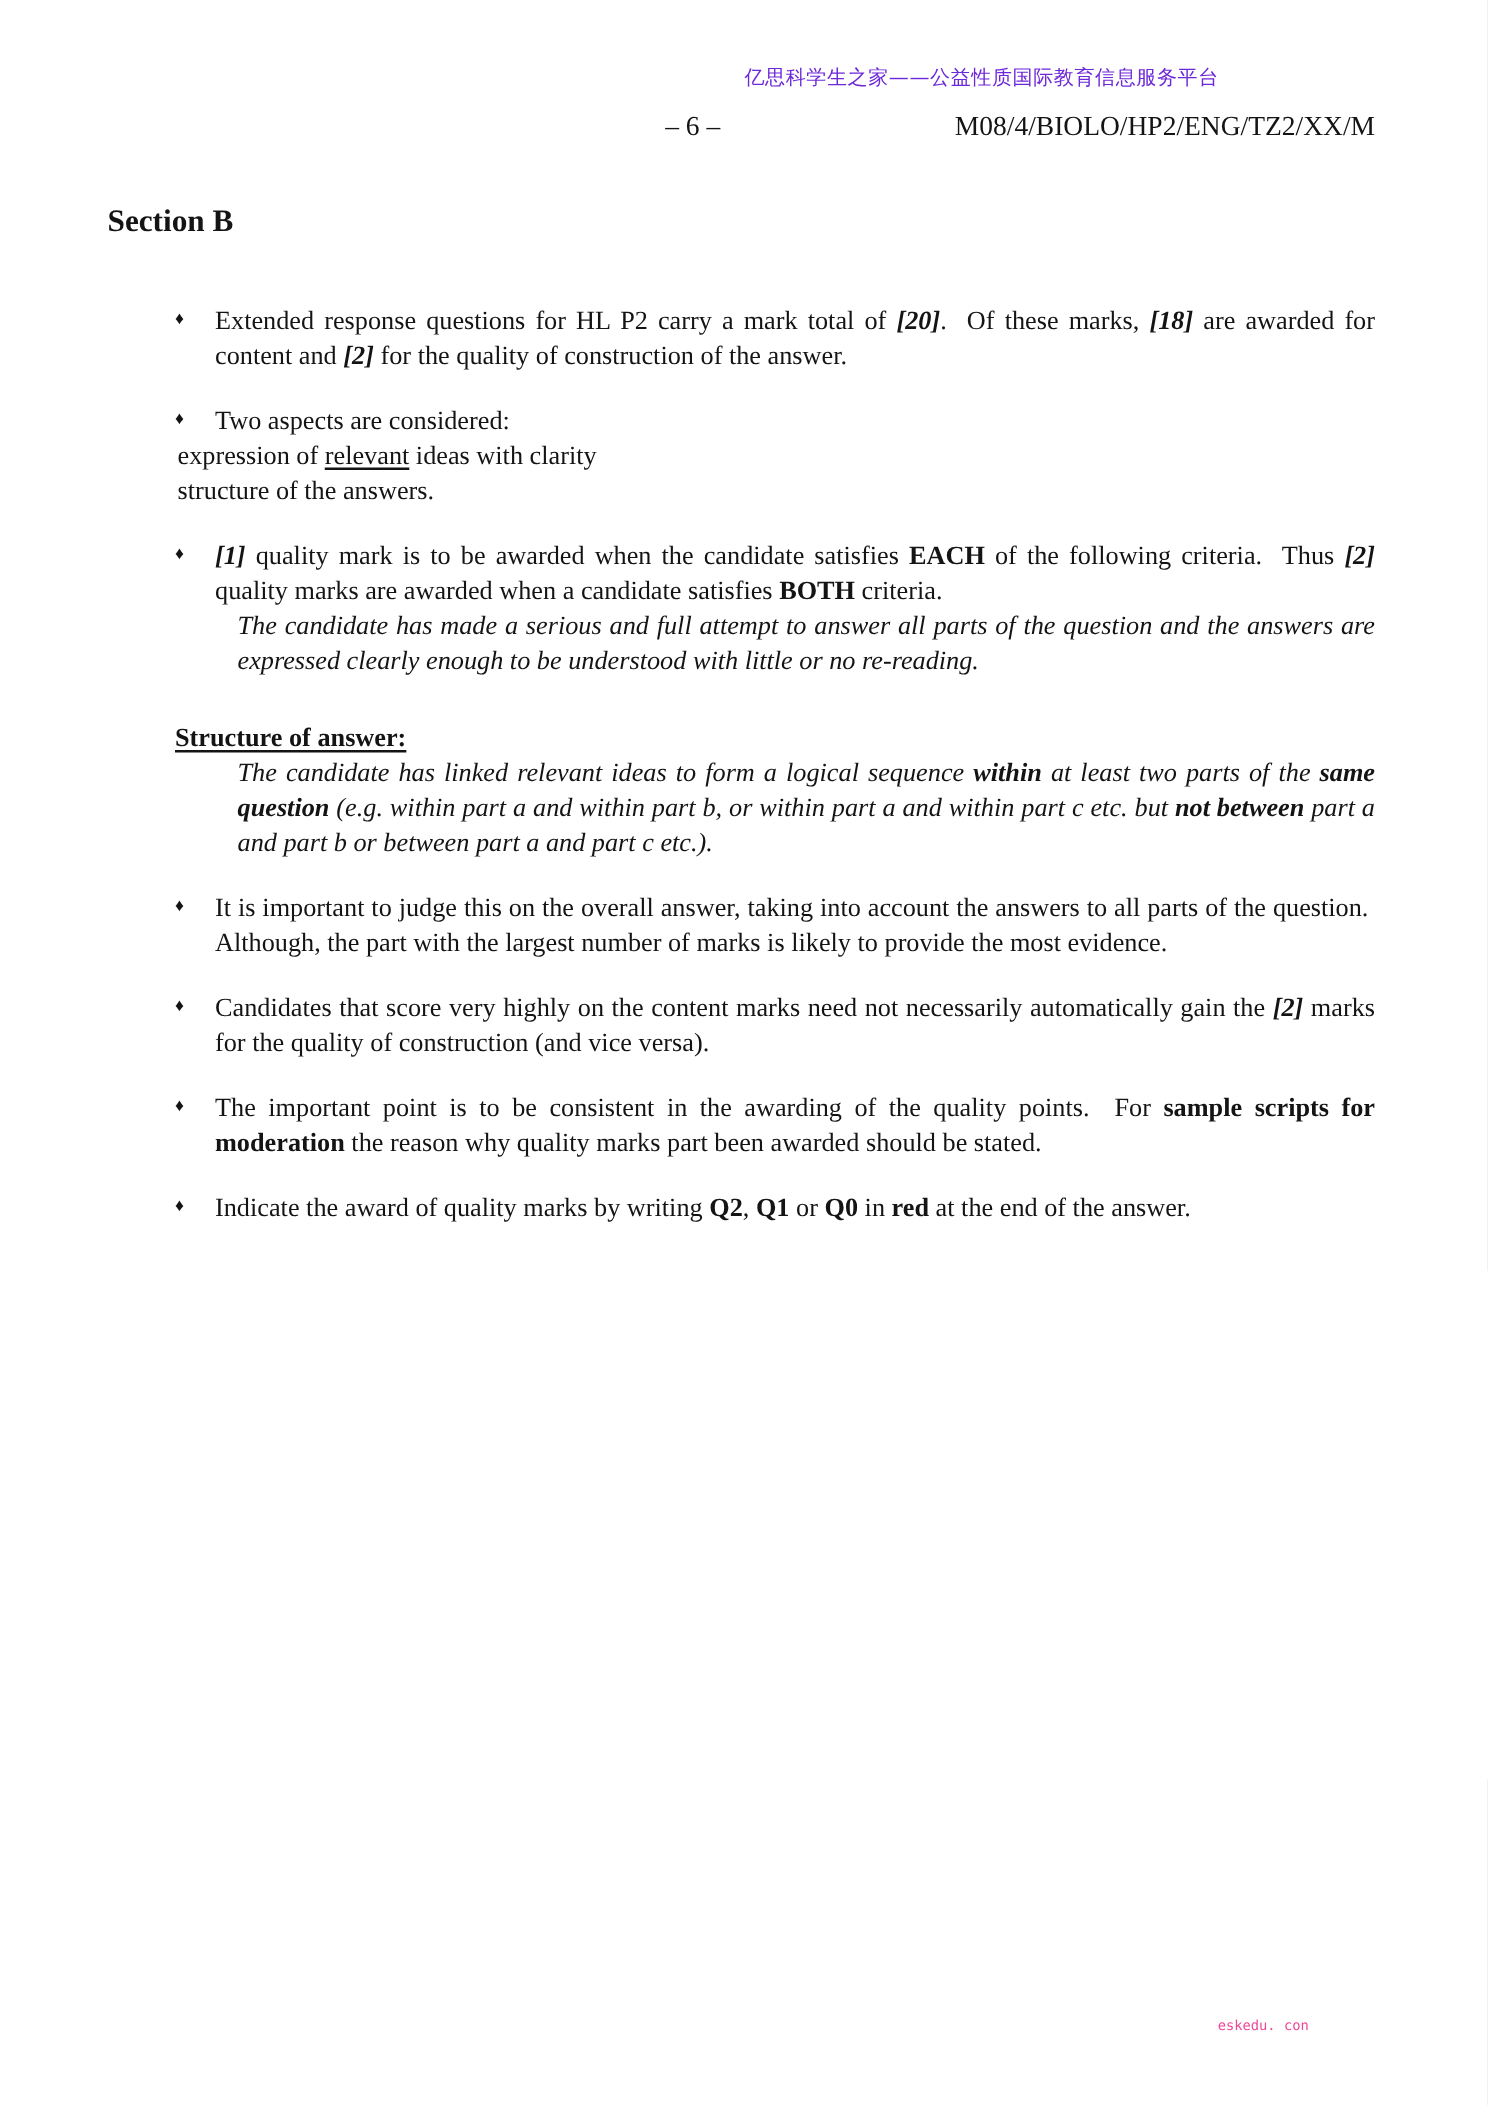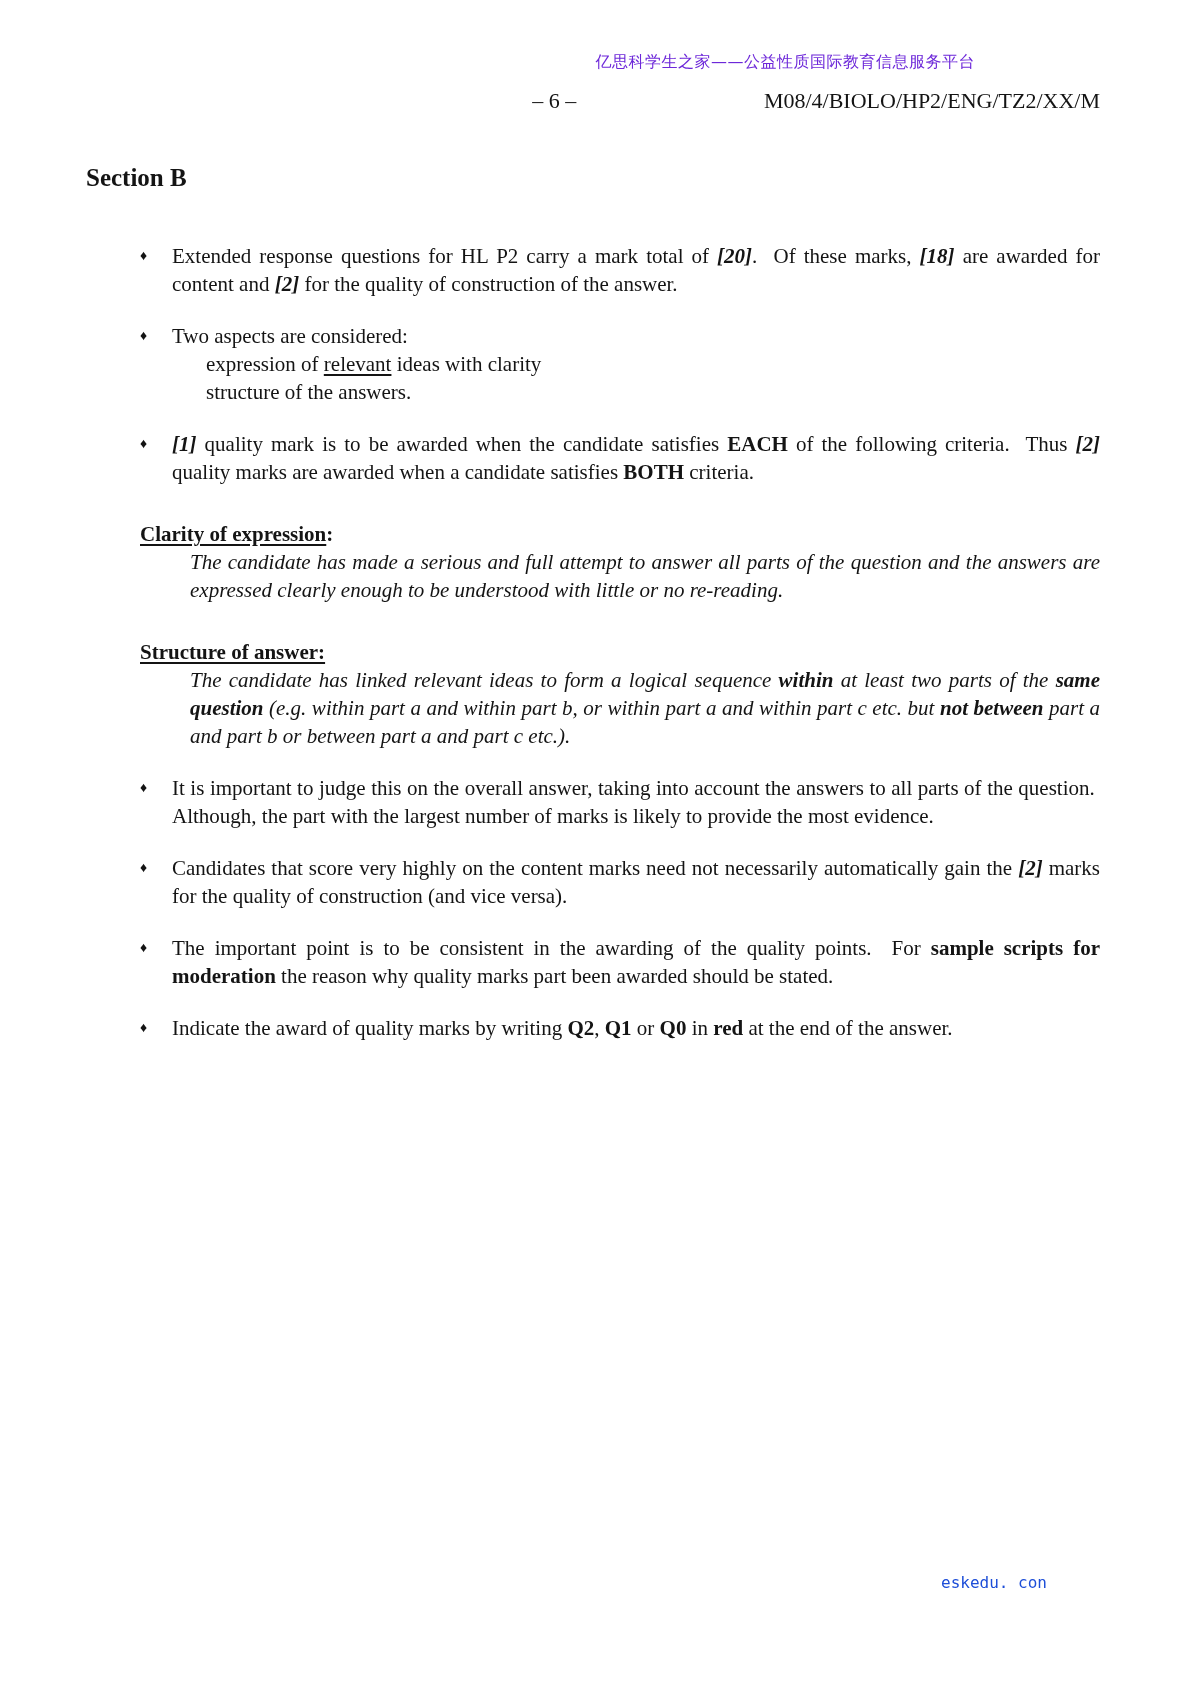--- a/index.html
+++ b/index.html
@@ -62,42 +62,42 @@
     margin-left: 54px;
     font-size: 14px;
     line-height: 28px;
   }
   .bullet-text {
     flex: 1 1 auto;
     text-align: justify;
   }
   .block.subline {
     margin-top: 0;
-    margin-left: 120px;
+    margin-left: 56px;
   }
   .block.heading {
     margin-top: 34px;
     margin-left: 54px;
     font-weight: bold;
   }
   .block.italic-para {
     margin-top: 0;
     margin-left: 104px;
     text-align: justify;
   }
   .seg-b { font-weight: bold; }
   .seg-i { font-style: italic; }
   .seg-u { text-decoration: underline; text-decoration-thickness: 2px; text-underline-offset: 3px; }
   .wm-bottom {
     position: absolute;
-    top: 1573px;
+    top: 1614px;
     right: 143px;
     font-family: "DejaVu Sans Mono", monospace;
-    font-size: 16px;
-    color: #1d4ed8;
+    font-size: 11px;
+    color: #ec4899;
   }
 </style>
 </head>
 <body>
 
 <div class="page">
   <div class="wm-top">亿思科学生之家——公益性质国际教育信息服务平台</div>
 
   <div class="header">
     <span class="pagenum">– 6 –</span>
@@ -114,21 +114,20 @@
       <div class="block bullet">
         <span class="bullet-glyph">♦</span>
         <div class="bullet-text"><span>Two aspects are considered:</span></div>
       </div>
       <div class="block subline"><span>expression of </span><span class="seg-u">relevant</span><span> ideas with clarity</span></div>
       <div class="block subline"><span>structure of the answers.</span></div>
       <div class="block bullet">
         <span class="bullet-glyph">♦</span>
         <div class="bullet-text"><span class="seg-b seg-i">[1]</span><span> quality mark is to be awarded when the candidate satisfies </span><span class="seg-b">EACH</span><span> of the following criteria.&nbsp; Thus </span><span class="seg-b seg-i">[2]</span><span> quality marks are awarded when a candidate satisfies </span><span class="seg-b">BOTH</span><span> criteria.</span></div>
       </div>
-      <div class="block heading"><span class="seg-b seg-u">Clarity of expression</span><span class="seg-b">:</span></div>
       <div class="block italic-para"><span class="seg-i">The candidate has made a serious and full attempt to answer all parts of the question and the answers are expressed clearly enough to be understood with little or no re-reading.</span></div>
       <div class="block heading"><span class="seg-b seg-u">Structure of answer:</span></div>
       <div class="block italic-para"><span class="seg-i">The candidate has linked relevant ideas to form a logical sequence </span><span class="seg-b seg-i">within</span><span class="seg-i"> at least two parts of the </span><span class="seg-b seg-i">same question</span><span class="seg-i"> (e.g. within part a and within part b, or within part a and within part c etc. but </span><span class="seg-b seg-i">not between</span><span class="seg-i"> part a and part b or between part a and part c etc.).</span></div>
       <div class="block bullet">
         <span class="bullet-glyph">♦</span>
         <div class="bullet-text"><span>It is important to judge this on the overall answer, taking into account the answers to all parts of the question.&nbsp; Although, the part with the largest number of marks is likely to provide the most evidence.</span></div>
       </div>
       <div class="block bullet">
         <span class="bullet-glyph">♦</span>
         <div class="bullet-text"><span>Candidates that score very highly on the content marks need not necessarily automatically gain the </span><span class="seg-b seg-i">[2]</span><span> marks for the quality of construction (and vice versa).</span></div>

